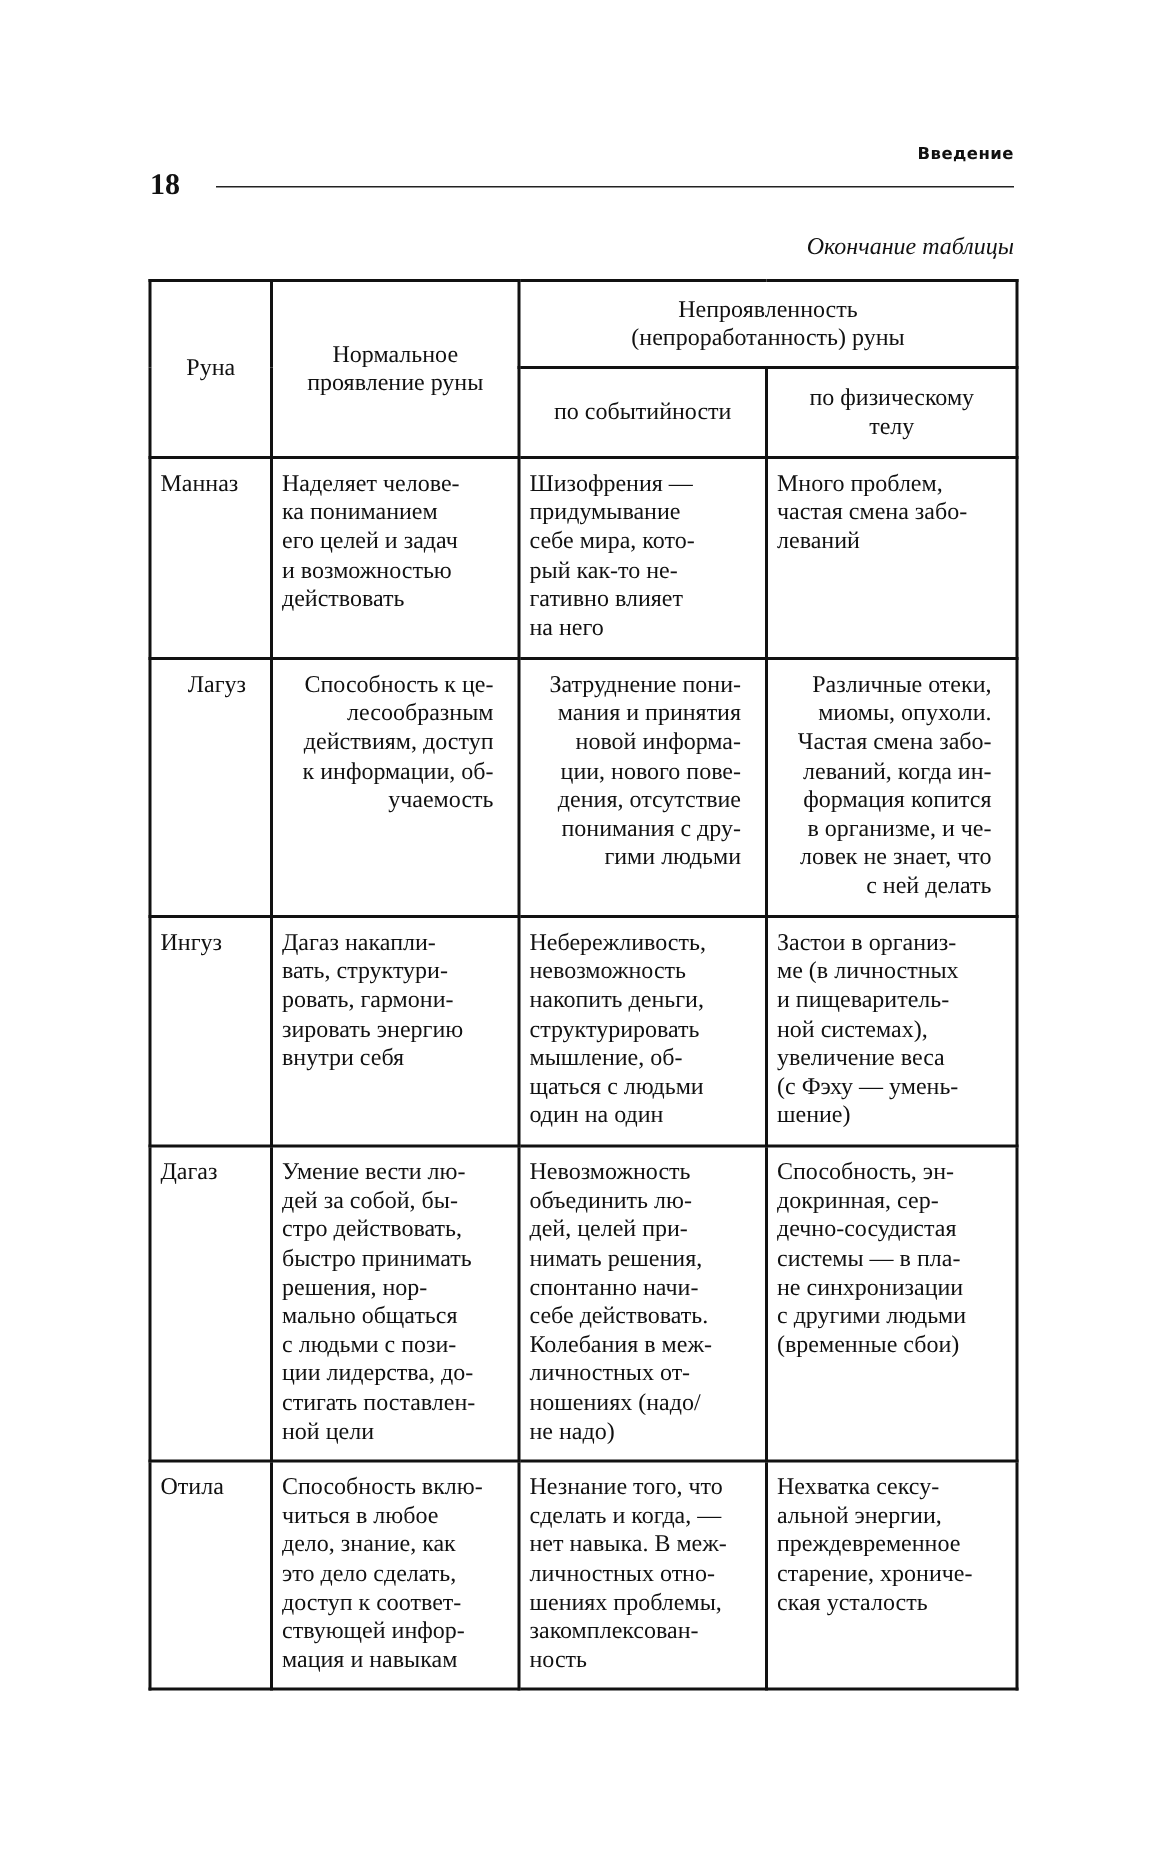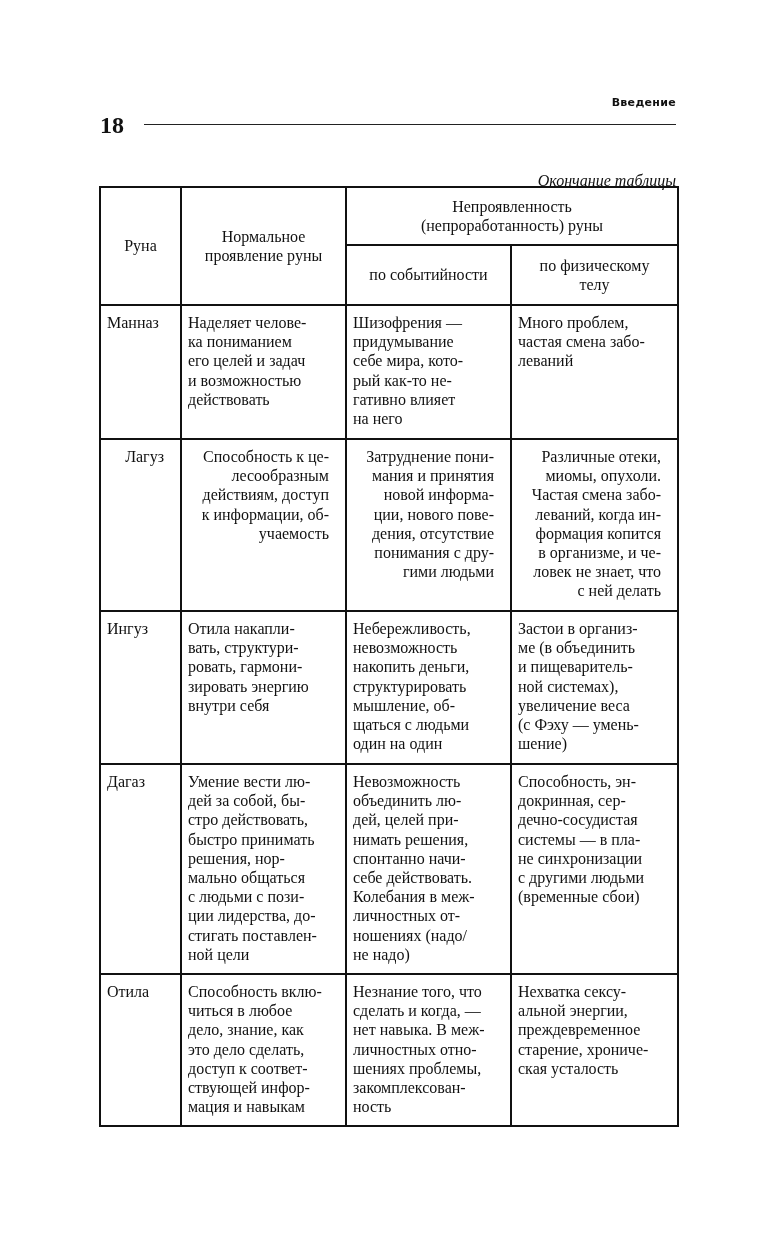--- a/index.html
+++ b/index.html
@@ -1,24 +1,24 @@
 <!DOCTYPE html>
 <html><head>
 <meta charset="utf-8">
 <style>
   html, body { margin: 0; padding: 0; background: #ffffff; }
   body { width: 768px; height: 1241px; position: relative; overflow: hidden;
          font-family: "DejaVu Serif", "Liberation Serif", serif; color: #111; }
   .running-head { position: absolute; left: 100px; top: 96px; width: 576px; height: 40px; }
   .page-num { position: absolute; left: 0; top: 16px; font-family: "Liberation Serif", serif;
-              font-weight: bold; font-size: 24px; }
+              font-weight: bold; font-size: 20px; }
   .section-title { position: absolute; right: 0; top: 0; font-family: "DejaVu Sans", sans-serif;
                    font-size: 11px; letter-spacing: 0.3px; font-weight: bold; }
   .head-rule { position: absolute; left: 44px; right: 0; top: 28px; border-top: 1.3px solid #222; }
-  .caption { position: absolute; right: 92px; top: 172px; font-family: "Liberation Serif", serif;
+  .caption { position: absolute; right: 92px; top: 156px; font-family: "Liberation Serif", serif;
              font-style: italic; font-size: 16px; }
   table.runes { position: absolute; left: 99px; top: 186px; width: 578px;
                 border-collapse: collapse; table-layout: fixed;
                 font-family: "Liberation Serif", serif; font-size: 16px; line-height: 19.2px; }
   table.runes td, table.runes th { border: 2px solid #111; vertical-align: top;
                 padding: 7px 16px 4px 6px; font-weight: normal; text-align: left; }
   table.runes th { text-align: center; vertical-align: middle; padding: 4px; }
   .c1 { width: 81px; } .c2 { width: 165px; } .c3 { width: 165px; } .c4 { width: 167px; }
   .h-top { height: 48px; }
   .h-sub { height: 50px; }
@@ -116,38 +116,38 @@
           <span class="cell-line">леваний, когда ин-</span>
           <span class="cell-line">формация копится</span>
           <span class="cell-line">в организме, и че-</span>
           <span class="cell-line">ловек не знает, что</span>
           <span class="cell-line">с ней делать</span>
         </td>
       </tr>
       <tr class="r3">
         <td>Ингуз</td>
         <td>
-          <span class="cell-line">Отила накапли-</span>
+          <span class="cell-line">Дагаз накапли-</span>
           <span class="cell-line">вать, структури-</span>
           <span class="cell-line">ровать, гармони-</span>
           <span class="cell-line">зировать энергию</span>
           <span class="cell-line">внутри себя</span>
         </td>
         <td>
           <span class="cell-line">Небережливость,</span>
           <span class="cell-line">невозможность</span>
           <span class="cell-line">накопить деньги,</span>
           <span class="cell-line">структурировать</span>
           <span class="cell-line">мышление, об-</span>
           <span class="cell-line">щаться с людьми</span>
           <span class="cell-line">один на один</span>
         </td>
         <td>
           <span class="cell-line">Застои в организ-</span>
-          <span class="cell-line">ме (в объединить</span>
+          <span class="cell-line">ме (в личностных</span>
           <span class="cell-line">и пищеваритель-</span>
           <span class="cell-line">ной системах),</span>
           <span class="cell-line">увеличение веса</span>
           <span class="cell-line">(с Фэху — умень-</span>
           <span class="cell-line">шение)</span>
         </td>
       </tr>
       <tr class="r4">
         <td>Дагаз</td>
         <td>

